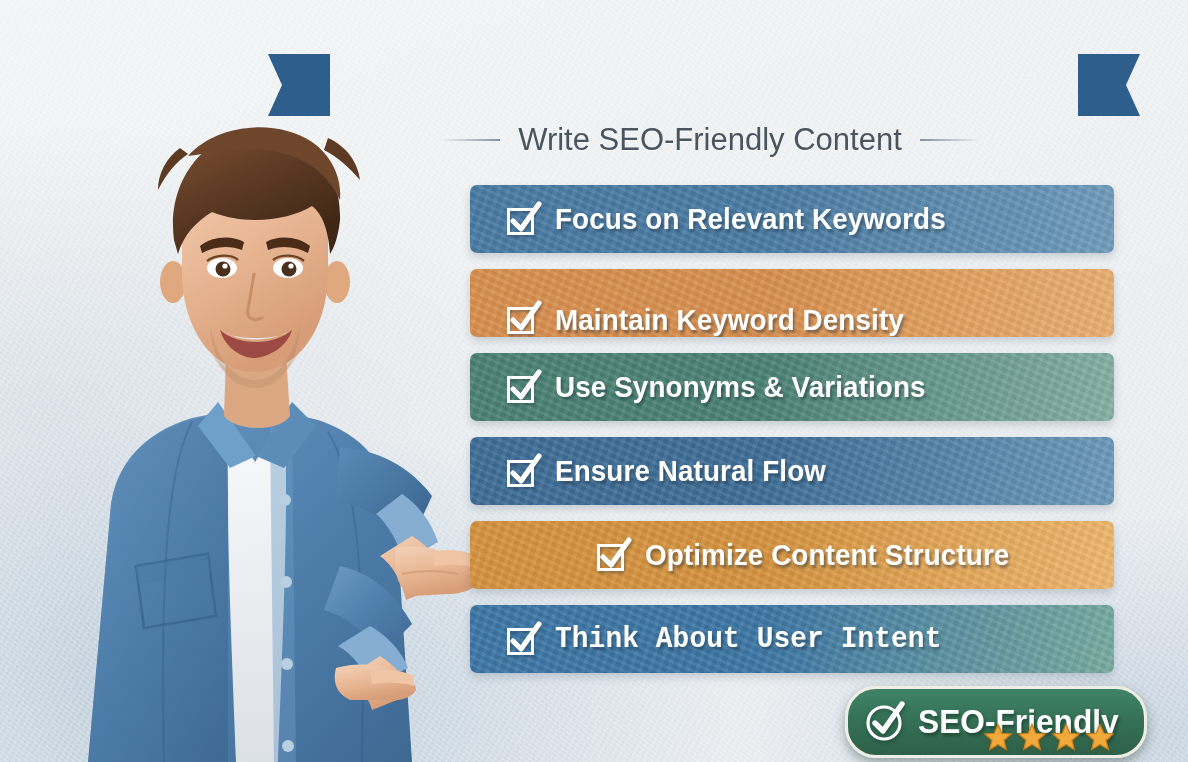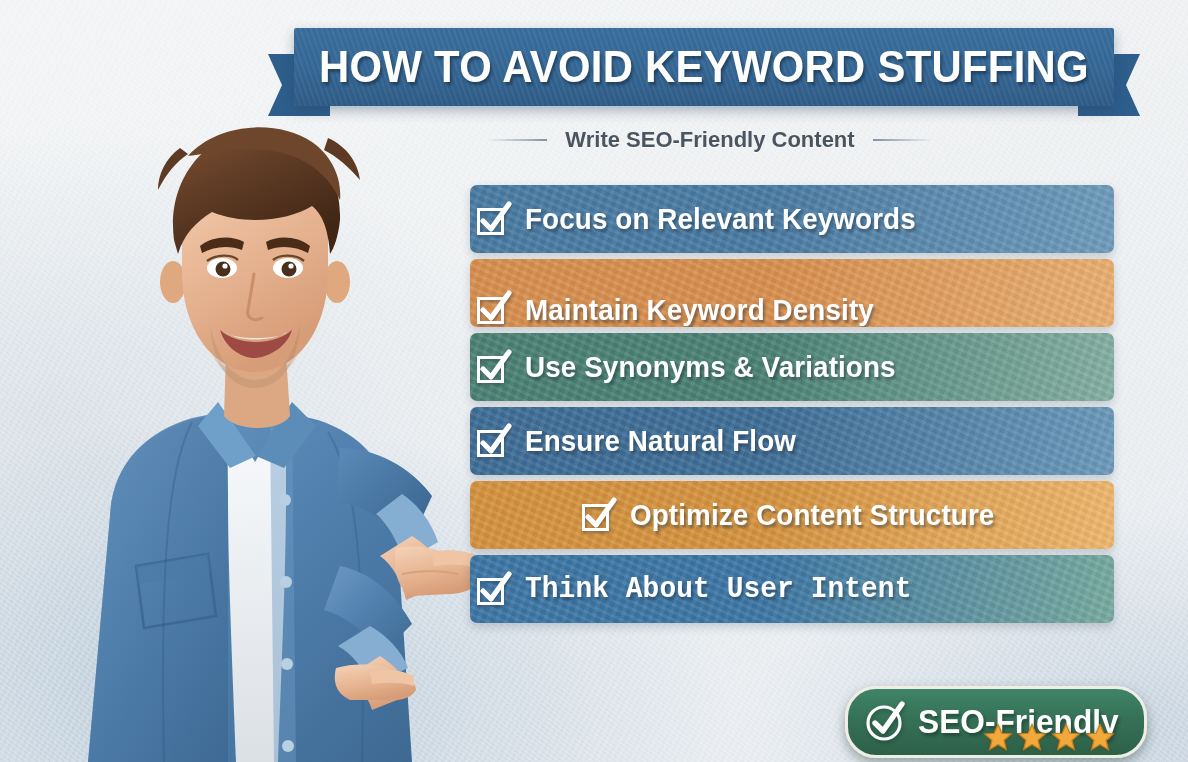--- a/index.html
+++ b/index.html
@@ -108,41 +108,41 @@
   .sub-rule {
     flex: 0 0 60px;
     height: 2px;
     background: linear-gradient(90deg, rgba(120,140,158,0) 0%, rgba(110,130,150,.85) 100%);
   }
   .sub-rule.right {
     background: linear-gradient(90deg, rgba(110,130,150,.85) 0%, rgba(120,140,158,0) 100%);
   }
   .subtitle-text {
     color: #4a5560;
-    font-size: 22px;
-    font-weight: 700;
+    font-size: 31px;
+    font-weight: 400;
     white-space: nowrap;
     text-shadow: 0 1px 1px rgba(255,255,255,.7);
   }
 
   
   .bars {
     position: absolute;
     left: 470px;
     top: 185px;
     width: 644px;
   }
   .bar {
     position: relative;
     height: 68px;
-    margin-bottom: 6px;
+    margin-bottom: 16px;
     border-radius: 7px;
     display: flex;
     align-items: center;
-    padding-left: 4px;
+    padding-left: 34px;
     box-shadow: 0 4px 8px rgba(60,78,96,.22);
     overflow: hidden;
   }
   .bar::after {
     content:"";
     position:absolute; inset:0;
     background-image:
       repeating-linear-gradient(24deg, rgba(255,255,255,.07) 0 3px, rgba(0,0,0,.035) 3px 7px),
       repeating-linear-gradient(109deg, rgba(255,255,255,.05) 0 4px, rgba(0,0,0,.03) 4px 9px);
     opacity:.85;
@@ -351,23 +351,20 @@
 
         <path d="M170 228 C178 268 196 284 215 284 C234 284 252 268 260 228
                  C258 268 240 292 215 292 C190 292 172 268 170 228 Z" fill="#9a7a5c" opacity=".22"></path>
       </g>
     </svg>
   </div>
 
   <div class="banner-wrap">
     <div class="ribbon-tail left" style="background: rgb(46, 94, 140);"></div>
     <div class="ribbon-tail right" style="background: rgb(46, 94, 140);"></div>
-    <div class="ribbon-main">
-      <div class="banner-title">HOW TO AVOID KEYWORD STUFFING</div>
-    </div>
   </div>
 
   <div class="subtitle-row">
     <span class="sub-rule left"></span>
     <span class="subtitle-text">Write SEO-Friendly Content</span>
     <span class="sub-rule right"></span>
   </div>
 
   <div class="bars">
 

